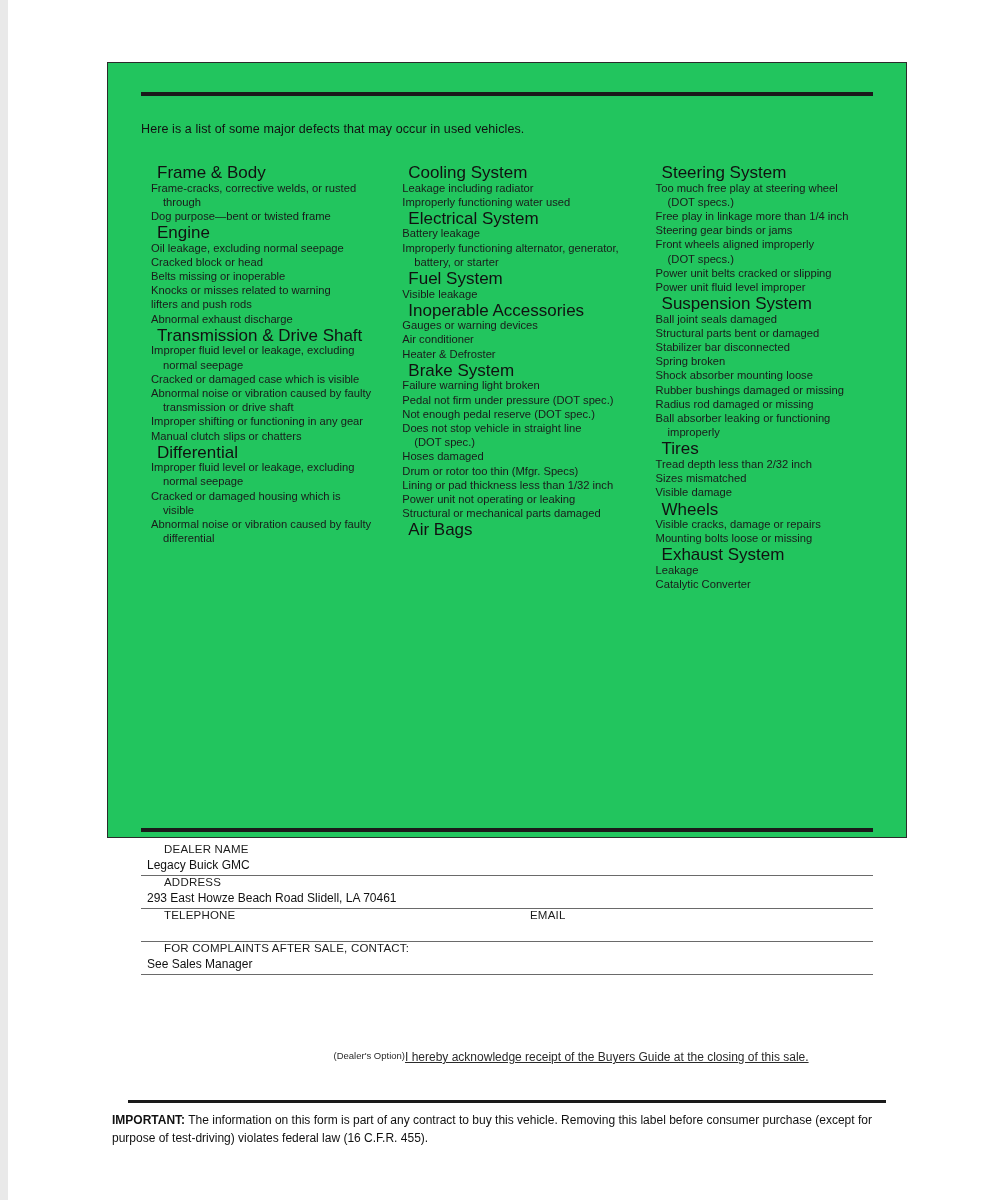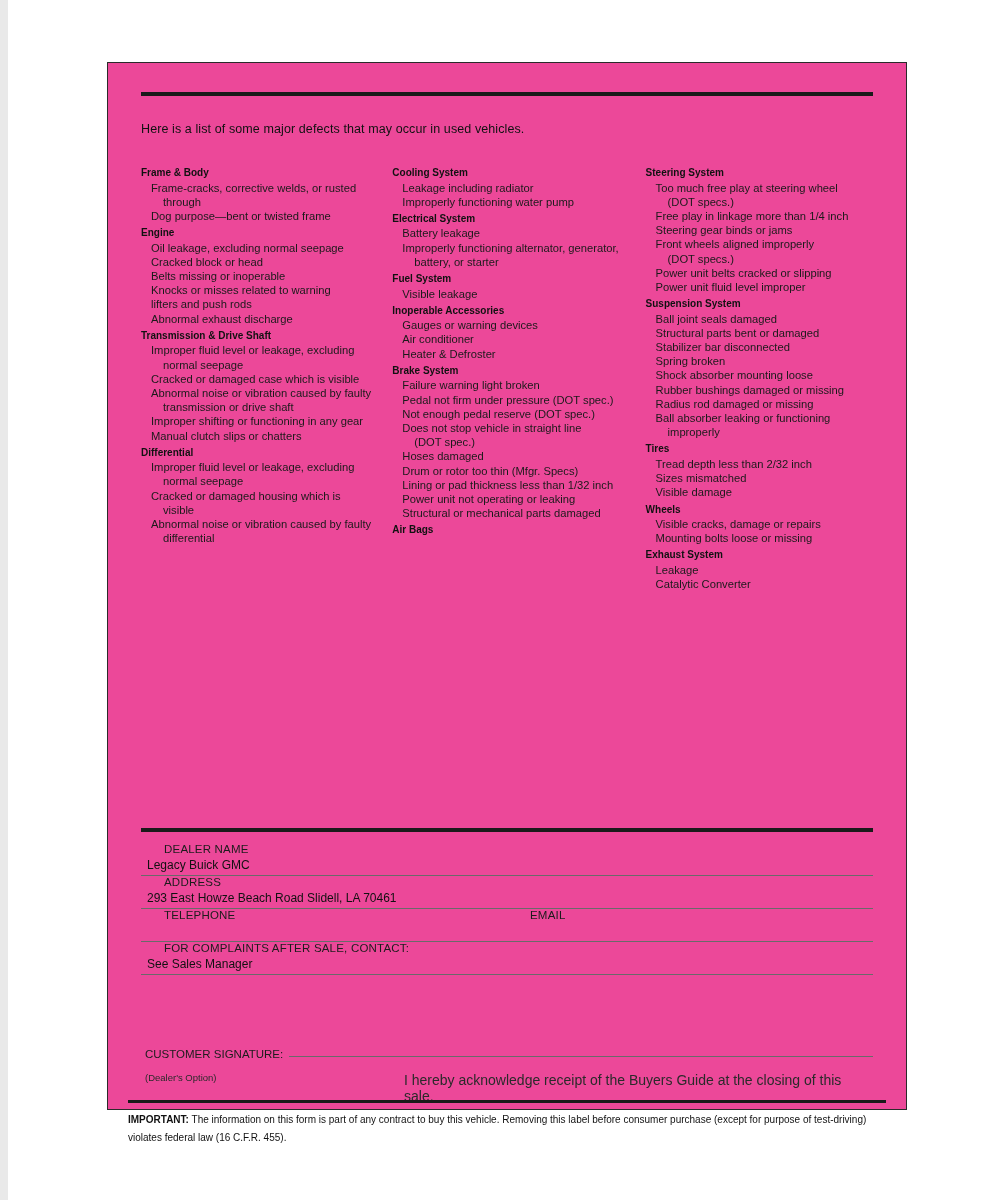--- a/index.html
+++ b/index.html
@@ -23,23 +23,23 @@
     position: absolute;
     left: 0; top: 0; bottom: 0;
     width: 8px;
     background: #e9e9e9;
   }
   .sheet {
     position: absolute;
     left: 107px;
     top: 62px;
     width: 800px;
-    height: 1048px;
+    height: 776px;
     border: 1px solid #2b2b2b;
-    background: #ec4899;
+    background: #22c55e;
     box-sizing: border-box;
   }
   .rule-top {
     position: absolute;
     left: 33px;
     right: 33px;
     top: 29px;
     height: 4px;
     background: #1a1a1a;
   }
@@ -60,25 +60,26 @@
     display: flex;
     gap: 0;
   }
   .col { box-sizing: border-box; }
   .col-1 { width: 256px; padding-right: 10px; }
   .col-2 { width: 258px; padding-right: 10px; }
   .col-3 { width: 240px; }
 
   .grp { margin-bottom: 0px; }
   .grp-title {
-    font-size: 10px;
-    font-weight: bold;
+    font-size: 17px;
+    font-weight: normal;
     color: #111;
     line-height: 15.5px;
     margin-top: 2px;
+    margin-left: 16px;
   }
   .grp ul {
     list-style: none;
     margin: 0;
     padding: 0 0 0 10px;
   }
   .grp li {
     font-size: 11.2px;
     line-height: 14.2px;
     color: #1a1a1a;
@@ -144,47 +145,49 @@
   }
   .sig-line {
     flex: 1;
     border-bottom: 1px solid #6a6a6a;
     margin-left: 6px;
     margin-bottom: 3px;
     height: 0;
   }
   .sig-sub {
     display: flex;
-    margin-top: 12px;
+    margin-top: 2px;
+    text-align: right;
   }
   .sig-sub .opt {
     font-size: 9.5px;
     color: #2a2a2a;
     padding-left: 4px;
     width: 260px;
   }
   .sig-sub .ack {
-    font-size: 14px;
+    font-size: 12px;
     color: #2a2a2a;
+    text-decoration: underline;
   }
 
   .rule-bottom {
     position: absolute;
     left: 20px;
     right: 20px;
     top: 1037px;
     height: 3px;
     background: #1a1a1a;
   }
   .important {
     position: absolute;
-    left: 20px;
+    left: 4px;
     right: 26px;
     top: 1048px;
-    font-size: 10px;
+    font-size: 12px;
     line-height: 18px;
     color: #111;
   }
   .important b { font-weight: bold; }
 </style>
 </head>
 <body>
 
 <div class="page-bg"></div>
 <div class="left-strip"></div>
@@ -238,21 +241,21 @@
             <li>Abnormal noise or vibration caused by faulty</li>
             <li class="cont">differential</li>
           </ul>
         </div>
       </div>
     <div class="col col-2">
         <div class="grp">
           <div class="grp-title">Cooling System</div>
           <ul>
             <li>Leakage including radiator</li>
-            <li>Improperly functioning water pump</li>
+            <li>Improperly functioning water used</li>
           </ul>
         </div>
         <div class="grp">
           <div class="grp-title">Electrical System</div>
           <ul>
             <li>Battery leakage</li>
             <li>Improperly functioning alternator, generator,</li>
             <li class="cont">battery, or starter</li>
           </ul>
         </div>
@@ -361,24 +364,20 @@
       <div class="half-r field-value"></div>
     </div>
     <div class="line"></div>
 
     <div class="field-label">FOR COMPLAINTS AFTER SALE, CONTACT:</div>
     <div class="field-value">See Sales Manager</div>
     <div class="line"></div>
   </div>
 
   <div class="sig-block">
-    <div class="sig-row">
-      <div class="sig-label">CUSTOMER SIGNATURE:</div>
-      <div class="sig-line"></div>
-    </div>
     <div class="sig-sub">
       <div class="opt">(Dealer's Option)</div>
       <div class="ack">I hereby acknowledge receipt of the Buyers Guide at the closing of this sale.</div>
     </div>
   </div>
 
   <div class="rule-bottom"></div>
 
   <div class="important">
     <b>IMPORTANT:</b>

